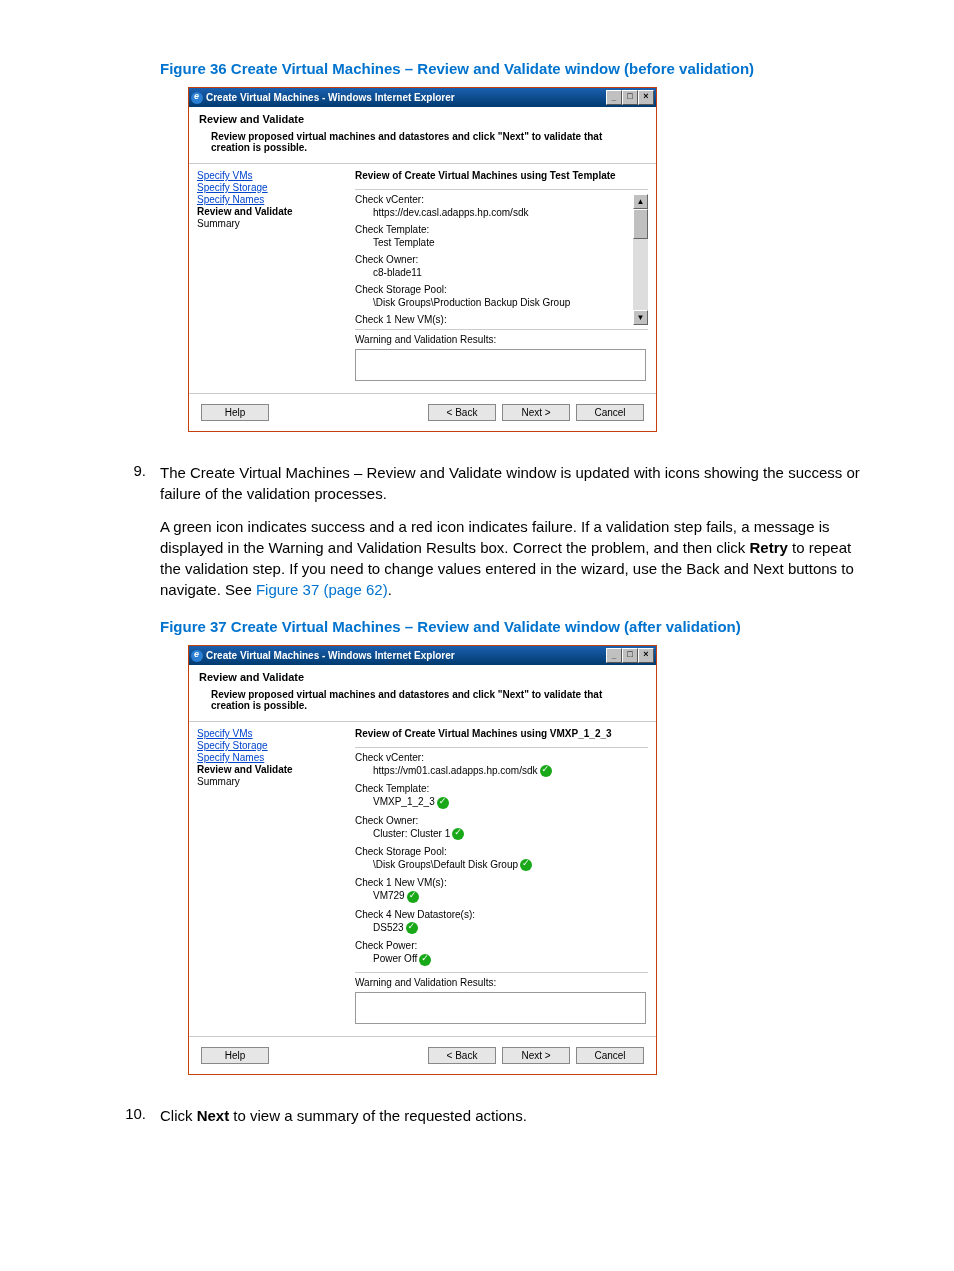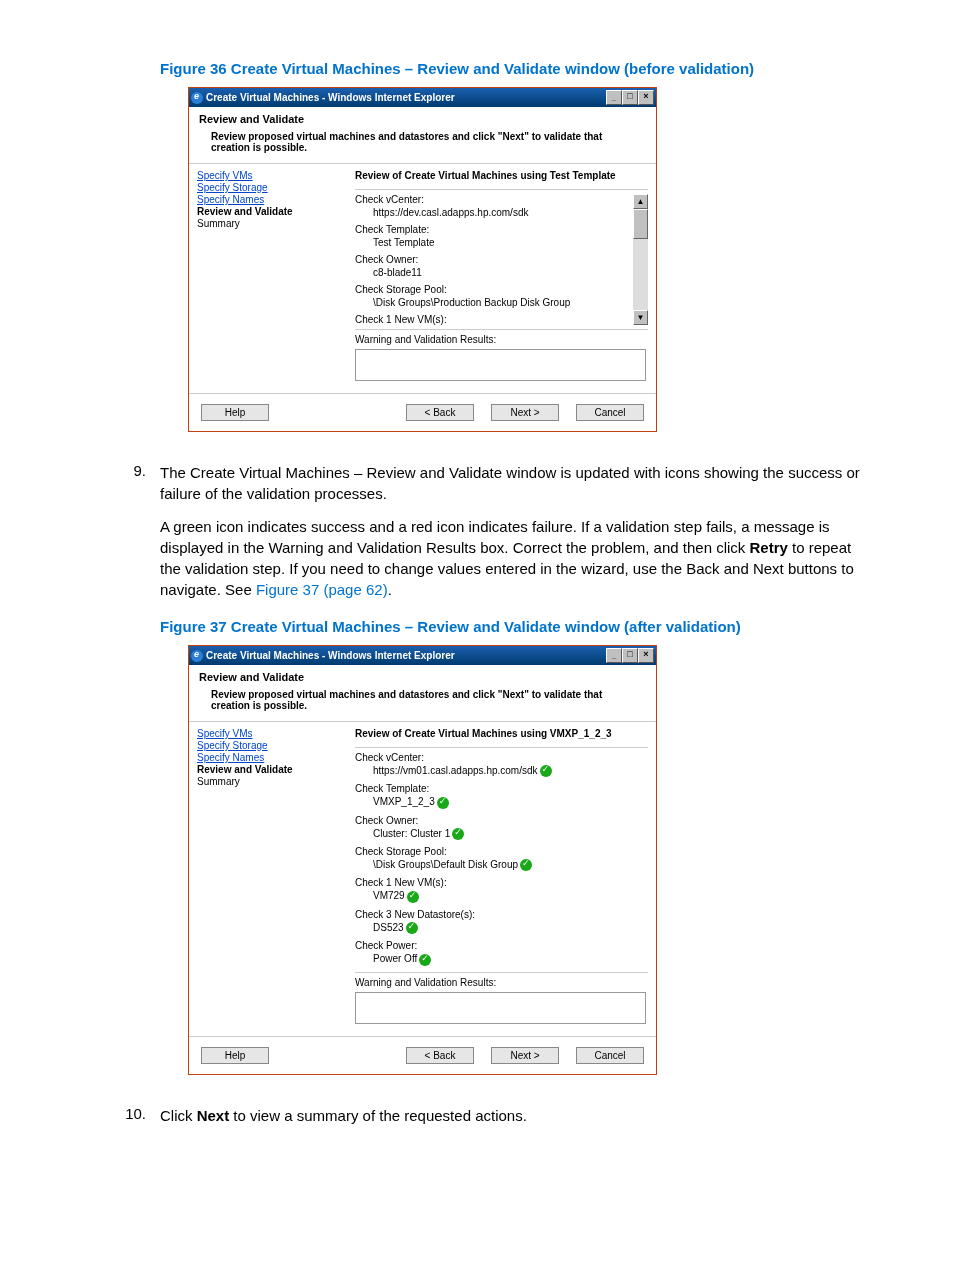--- a/index.html
+++ b/index.html
@@ -26,21 +26,21 @@
 .sc-scroll-btn.bot{bottom:0}
 .sc-scroll-thumb{position:absolute;left:0;right:0;top:15px;height:30px;background:#c0c0c0;border:1px solid #fff;border-right-color:#666;border-bottom-color:#666;box-sizing:border-box}
 .check-item{margin:2px 0}
 .check-val{margin:2px 0 6px 18px}
 .success-icon{display:inline-block;width:12px;height:12px;background:#18a818;border-radius:50%;vertical-align:middle;margin-left:2px;position:relative}
 .success-icon::after{content:"✓";color:#fff;font-size:9px;position:absolute;left:2px;top:-1px}
 .sc-warn-title{margin-top:4px;border-top:1px solid #ccc;padding-top:4px}
 .sc-warn-box{border:1px solid #999;height:30px;margin:4px 2px 6px 0}
 .sc-foot{border-top:1px solid #ccc;padding:10px 12px;display:flex;justify-content:space-between;align-items:flex-end}
 .dlg-btn{font-size:10px;padding:2px 10px;background:#e6e6e6;border:1px solid #888;min-width:46px;text-align:center}
-.foot-right{display:flex;gap:17px}
+.foot-right{display:flex;gap:6px}
 .ol{padding-left:0;margin:0}
 .ol-item{display:flex;margin-bottom:6px}
 .ol-num{width:48px;text-align:right;padding-right:14px;font-size:15px}
 .ol-txt{flex:1;font-size:15px;line-height:1.4}
 .ol-txt p{margin:0 0 12px 0}
 .ol-txt b{font-weight:bold}
 .link{color:#0073cf}
 .ie-icon{width:12px;height:12px;display:inline-block;background:#2a7fd4;border-radius:50%;position:relative}
 .ie-icon::after{content:"e";color:#fff;font-size:9px;font-style:italic;position:absolute;left:3px;top:-1px;font-weight:bold}
 .arrow{font-size:8px;line-height:13px}
@@ -157,21 +157,21 @@
     <div class="check-item">Check vCenter:</div>
     <div class="check-val"><span>https://vm01.casl.adapps.hp.com/sdk</span><span class="success-icon"></span></div>
     <div class="check-item">Check Template:</div>
     <div class="check-val"><span>VMXP_1_2_3</span><span class="success-icon"></span></div>
     <div class="check-item">Check Owner:</div>
     <div class="check-val"><span>Cluster: Cluster 1</span><span class="success-icon"></span></div>
     <div class="check-item">Check Storage Pool:</div>
     <div class="check-val"><span>\Disk Groups\Default Disk Group</span><span class="success-icon"></span></div>
     <div class="check-item">Check 1 New VM(s):</div>
     <div class="check-val"><span>VM729</span><span class="success-icon"></span></div>
-    <div class="check-item">Check 3 New Datastore(s):</div>
+    <div class="check-item">Check 4 New Datastore(s):</div>
     <div class="check-val"><span>DS523</span><span class="success-icon"></span></div>
     <div class="check-item">Check Power:</div>
     <div class="check-val"><span>Power Off</span><span class="success-icon"></span></div>
    </div>
    <div class="sc-warn-title">Warning and Validation Results:</div>
    <div class="sc-warn-box"></div>
   </div>
  </div>
  <div class="sc-foot">
   <span class="dlg-btn">Help</span>

